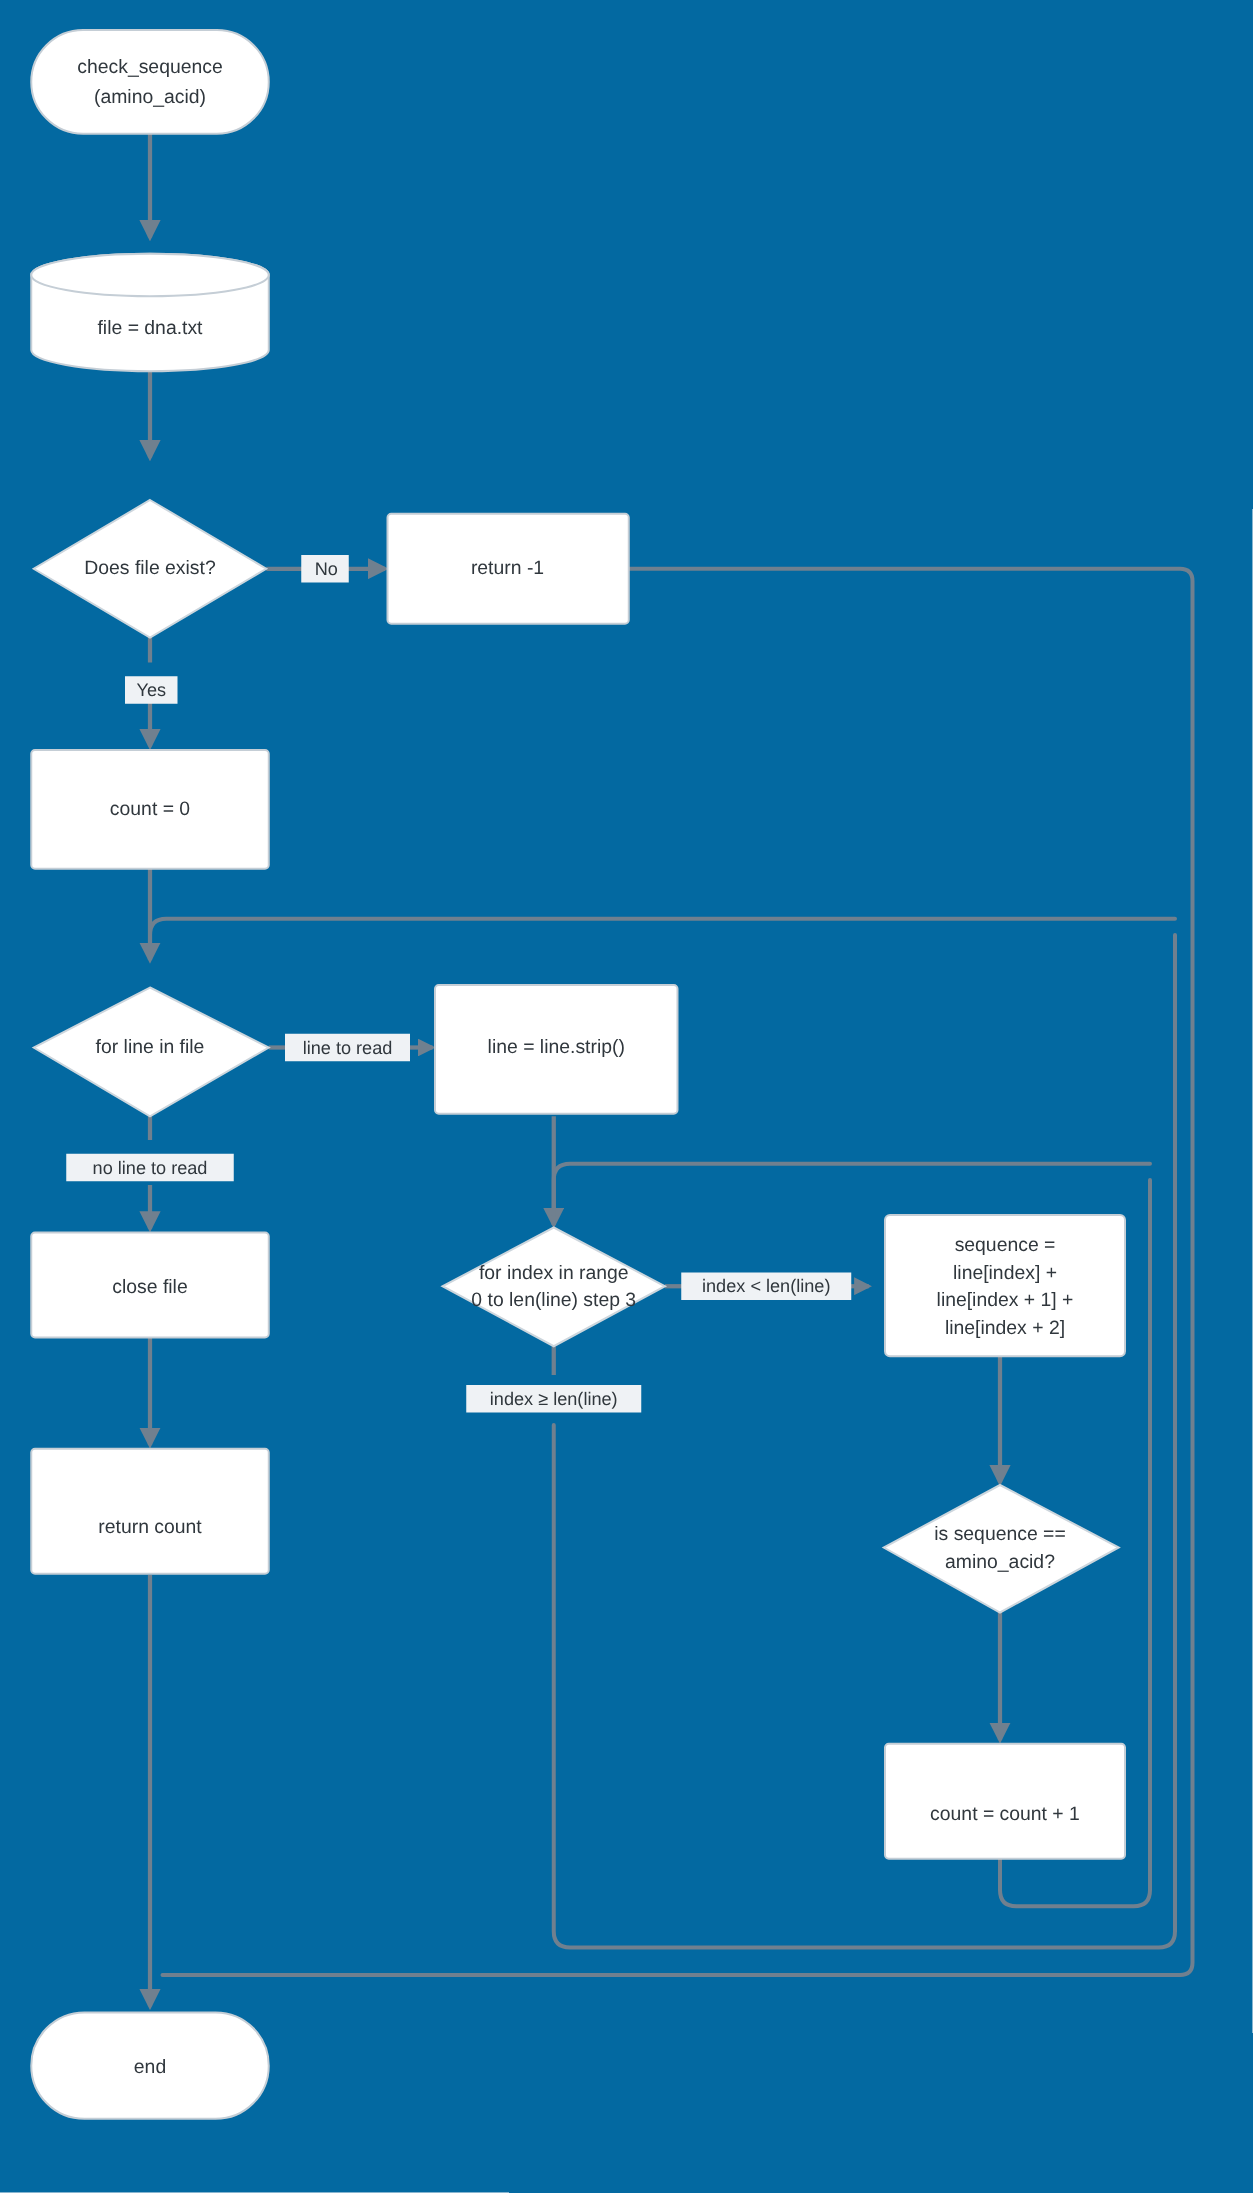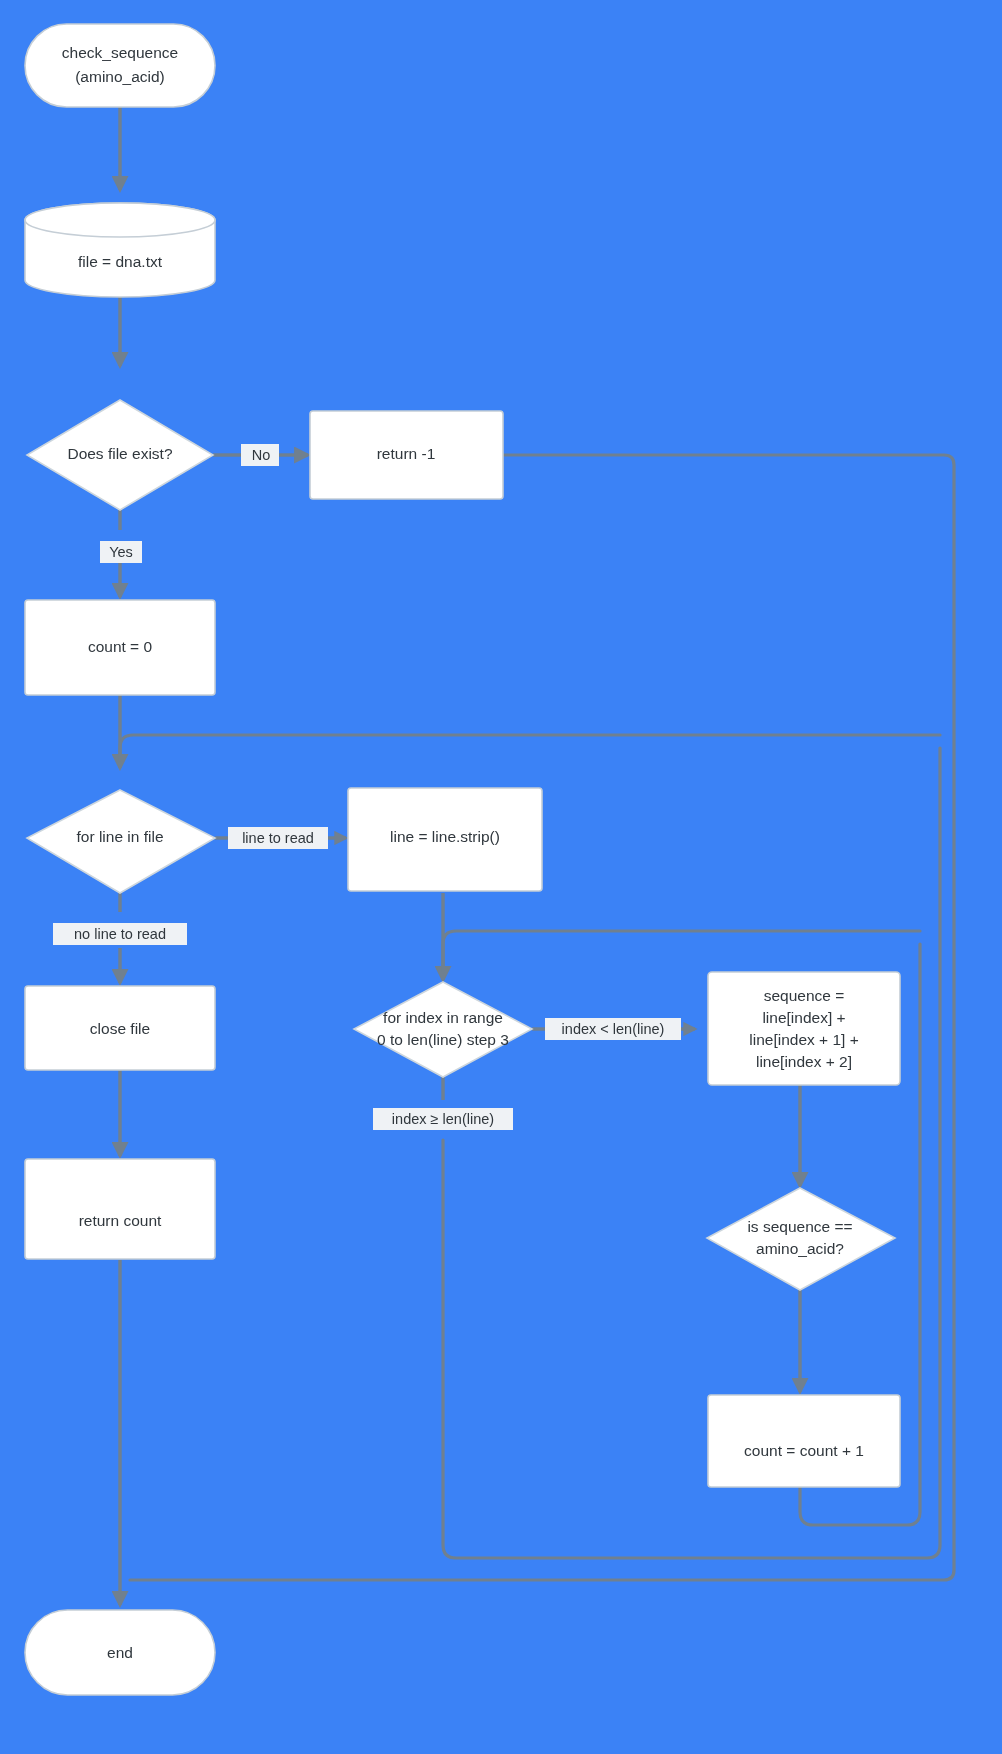--- a/index.html
+++ b/index.html
@@ -10,21 +10,21 @@
   body {
     width: 1002px;
     height: 1754px;
     font-family: "Liberation Sans", sans-serif;
     overflow: hidden;
   }
   #flow-root {
     position: relative;
     width: 1002px;
     height: 1754px;
-    background: #3b82f6;
+    background: #0369a1;
   }
   svg#flow-svg {
     position: absolute;
     top: 0;
     left: 0;
     width: 1002px;
     height: 1754px;
     display: block;
   }
   .node-shape {

